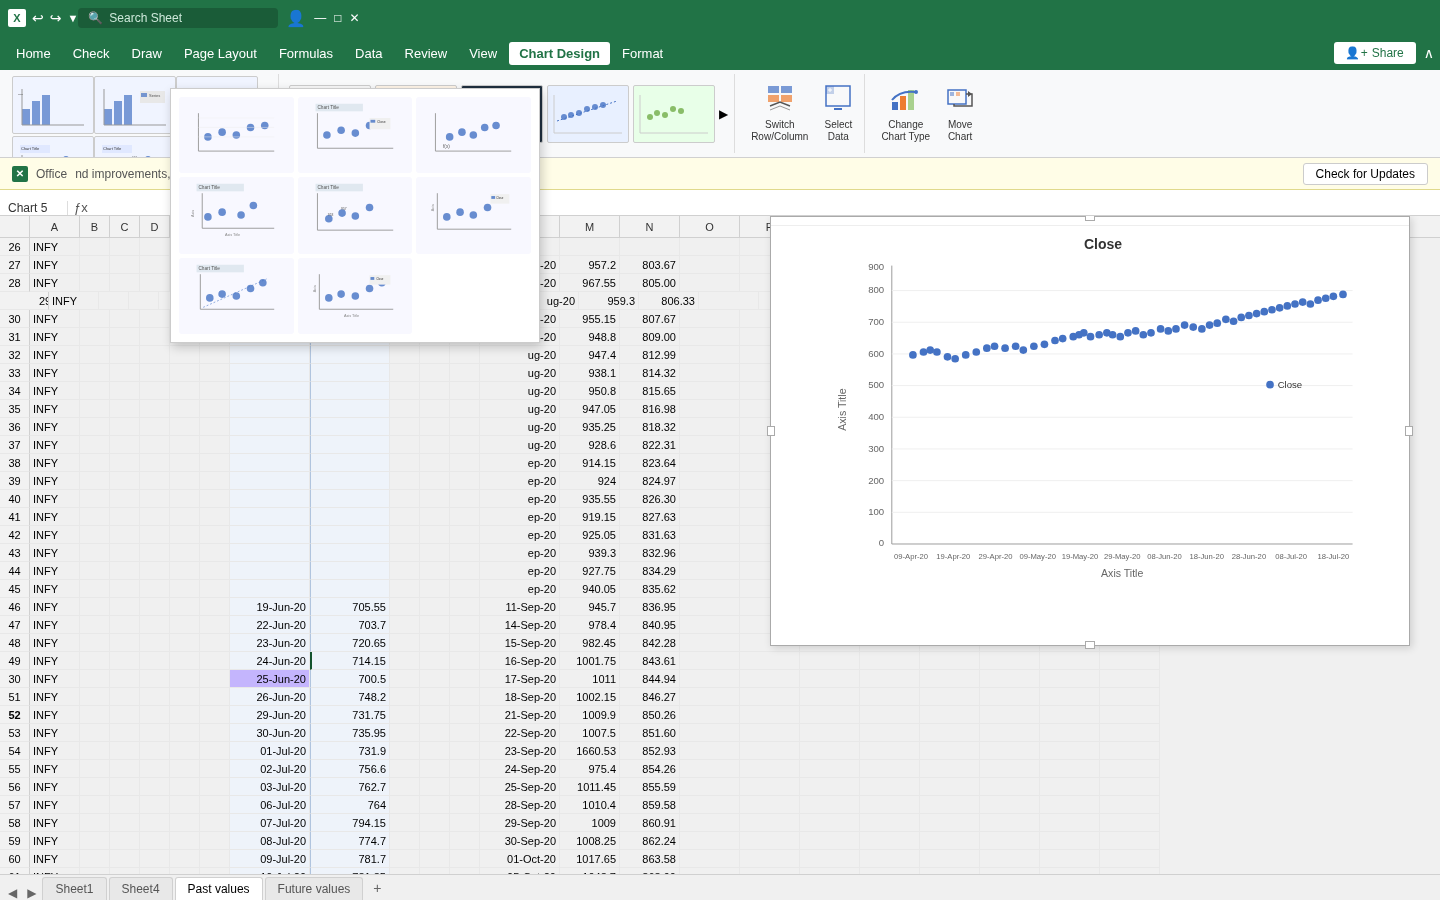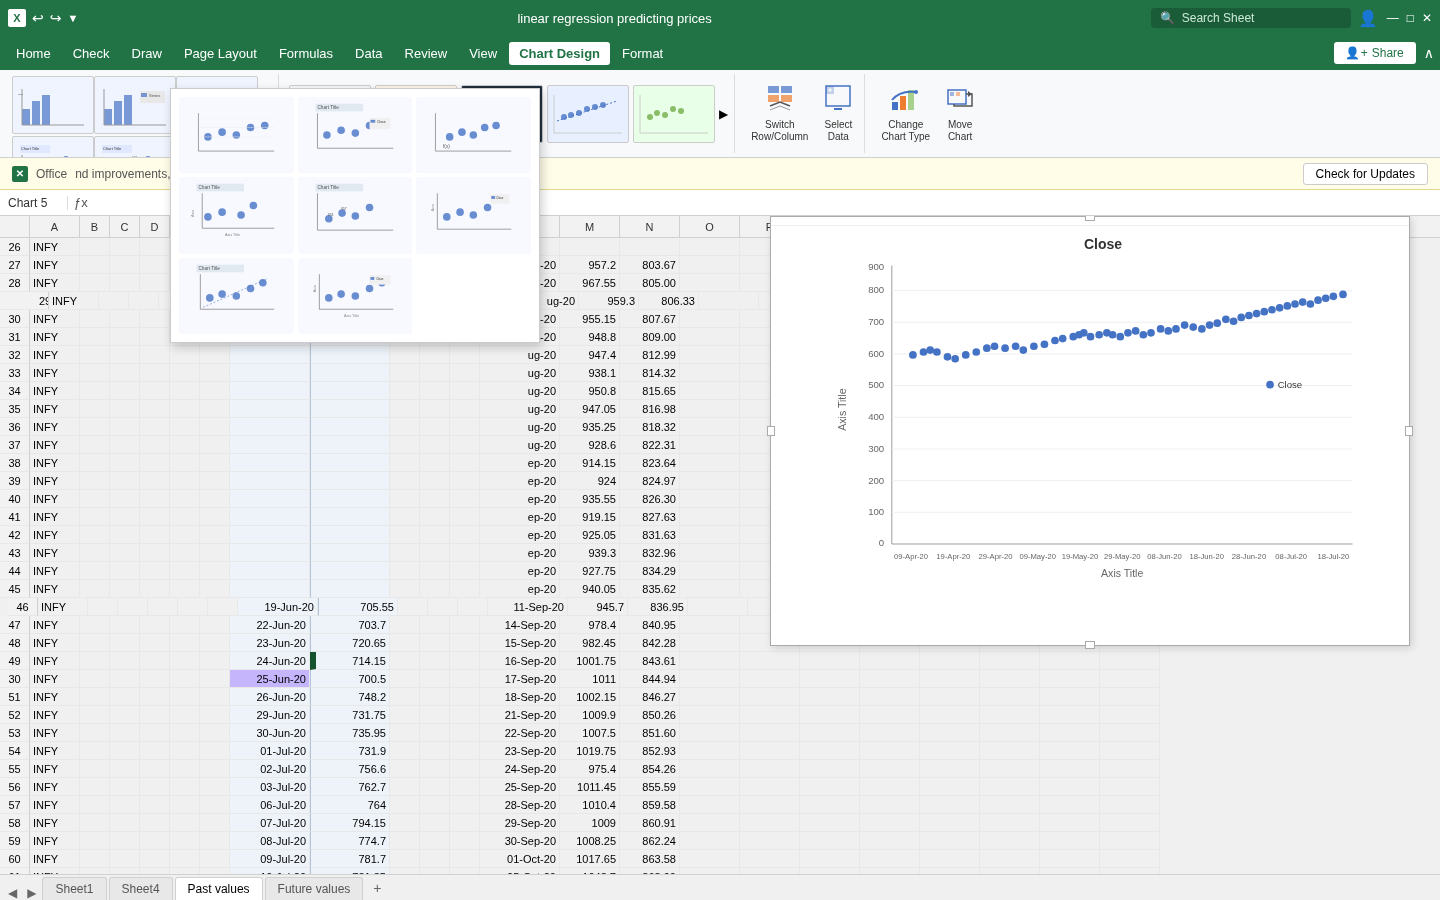--- a/index.html
+++ b/index.html
@@ -146,21 +146,21 @@
       flex: 1;
       display: flex;
       flex-direction: column;
       overflow: hidden;
     }
     .formula-bar {
       height: 26px;
       background: white;
       border-bottom: 1px solid #d0d0d0;
       display: flex;
-      align-items: center;
+      align-items: flex-end;
       padding: 0 8px;
       gap: 6px;
       font-size: 12px;
     }
     .cell-ref { width: 60px; border-right: 1px solid #ddd; padding-right: 6px; color: #333; }
     .formula-content { flex: 1; color: #333; }
 
     .sheet-content {
       flex: 1;
       overflow: hidden;
@@ -312,21 +312,20 @@
 
 <div id="titlebar">
   <div class="left-icons">
     <div class="app-icon">
       <span>X</span>
     </div>
     <span style="cursor:pointer;font-size:14px;">↩</span>
     <span style="cursor:pointer;font-size:14px;">↪</span>
     <span style="cursor:pointer;font-size:11px;">▼</span>
   </div>
-  <div class="title-text">linear regression predicting prices</div>
   <div class="right-icons">
     <div class="search-bar">
       <span style="font-size:12px;">🔍</span>
       <span>Search Sheet</span>
     </div>
     <span style="cursor:pointer;font-size:16px;">👤</span>
     <span style="cursor:pointer;font-size:12px;">—</span>
     <span style="cursor:pointer;font-size:12px;">□</span>
     <span style="cursor:pointer;font-size:12px;">✕</span>
   </div>
@@ -1112,21 +1111,21 @@
     <div class="grid-cell w-60"></div>
     <div class="grid-cell w-60"></div>
     <div class="grid-cell w-60"></div>
     <div class="grid-cell w-60"></div>
     <div class="grid-cell w-60"></div>
     <div class="grid-cell w-60"></div>
     <div class="grid-cell w-60"></div>
     <div class="grid-cell w-60"></div>
   </div>
             <div class="grid-row">
-    <div class="grid-cell header-col w-30" style="min-width:30px;margin-left:8px;">46</div>
+    <div class="grid-cell header-col w-30" style="min-width:30px;">46</div>
     <div class="grid-cell w-50">INFY</div>
     <div class="grid-cell" style="width:30px;min-width:30px;"></div>
     <div class="grid-cell" style="width:30px;min-width:30px;"></div>
     <div class="grid-cell" style="width:30px;min-width:30px;"></div>
     <div class="grid-cell" style="width:30px;min-width:30px;"></div>
     <div class="grid-cell" style="width:30px;min-width:30px;"></div>
     <div class="grid-cell w-80 right" style="background:#eef3fa;">19-Jun-20</div>
     <div class="grid-cell w-80 right" style="background:#eef3fa;border-left:1px solid #b0c4de;">705.55</div>
     <div class="grid-cell" style="width:30px;min-width:30px;"></div>
     <div class="grid-cell" style="width:30px;min-width:30px;"></div>
@@ -1195,21 +1194,21 @@
   </div>
             <div class="grid-row">
     <div class="grid-cell header-col w-30" style="min-width:30px;">49</div>
     <div class="grid-cell w-50">INFY</div>
     <div class="grid-cell" style="width:30px;min-width:30px;"></div>
     <div class="grid-cell" style="width:30px;min-width:30px;"></div>
     <div class="grid-cell" style="width:30px;min-width:30px;"></div>
     <div class="grid-cell" style="width:30px;min-width:30px;"></div>
     <div class="grid-cell" style="width:30px;min-width:30px;"></div>
     <div class="grid-cell w-80 right" style="background:#eef3fa;">24-Jun-20</div>
-    <div class="grid-cell w-80 right" style="background:#eef3fa;border-left:6px solid #14532d;">714.15</div>
+    <div class="grid-cell w-80 right" style="background:#eef3fa;border-left:2px solid #14532d;">714.15</div>
     <div class="grid-cell" style="width:30px;min-width:30px;"></div>
     <div class="grid-cell" style="width:30px;min-width:30px;"></div>
     <div class="grid-cell" style="width:30px;min-width:30px;"></div>
     <div class="grid-cell w-80 right">16-Sep-20</div>
     <div class="grid-cell w-60 right">1001.75</div>
     <div class="grid-cell w-60 right">843.61</div>
     <div class="grid-cell w-60"></div>
     <div class="grid-cell w-60"></div>
     <div class="grid-cell w-60"></div>
     <div class="grid-cell w-60"></div>
@@ -1262,21 +1261,21 @@
     <div class="grid-cell w-60"></div>
     <div class="grid-cell w-60"></div>
     <div class="grid-cell w-60"></div>
     <div class="grid-cell w-60"></div>
     <div class="grid-cell w-60"></div>
     <div class="grid-cell w-60"></div>
     <div class="grid-cell w-60"></div>
     <div class="grid-cell w-60"></div>
   </div>
             <div class="grid-row">
-    <div class="grid-cell header-col w-30" style="min-width:30px;">52</div>
+    <div class="grid-cell header-col w-30" style="min-width:30px;font-weight:bold;">52</div>
     <div class="grid-cell w-50">INFY</div>
     <div class="grid-cell" style="width:30px;min-width:30px;"></div>
     <div class="grid-cell" style="width:30px;min-width:30px;"></div>
     <div class="grid-cell" style="width:30px;min-width:30px;"></div>
     <div class="grid-cell" style="width:30px;min-width:30px;"></div>
     <div class="grid-cell" style="width:30px;min-width:30px;"></div>
     <div class="grid-cell w-80 right" style="background:#eef3fa;">29-Jun-20</div>
     <div class="grid-cell w-80 right" style="background:#eef3fa;border-left:1px solid #b0c4de;">731.75</div>
     <div class="grid-cell" style="width:30px;min-width:30px;"></div>
     <div class="grid-cell" style="width:30px;min-width:30px;"></div>
@@ -1325,21 +1324,21 @@
     <div class="grid-cell" style="width:30px;min-width:30px;"></div>
     <div class="grid-cell" style="width:30px;min-width:30px;"></div>
     <div class="grid-cell" style="width:30px;min-width:30px;"></div>
     <div class="grid-cell" style="width:30px;min-width:30px;"></div>
     <div class="grid-cell w-80 right" style="background:#eef3fa;">01-Jul-20</div>
     <div class="grid-cell w-80 right" style="background:#eef3fa;border-left:1px solid #b0c4de;">731.9</div>
     <div class="grid-cell" style="width:30px;min-width:30px;"></div>
     <div class="grid-cell" style="width:30px;min-width:30px;"></div>
     <div class="grid-cell" style="width:30px;min-width:30px;"></div>
     <div class="grid-cell w-80 right">23-Sep-20</div>
-    <div class="grid-cell w-60 right">1019.75</div>
+    <div class="grid-cell w-60 right">1660.53</div>
     <div class="grid-cell w-60 right">852.93</div>
     <div class="grid-cell w-60"></div>
     <div class="grid-cell w-60"></div>
     <div class="grid-cell w-60"></div>
     <div class="grid-cell w-60"></div>
     <div class="grid-cell w-60"></div>
     <div class="grid-cell w-60"></div>
     <div class="grid-cell w-60"></div>
     <div class="grid-cell w-60"></div>
   </div>

